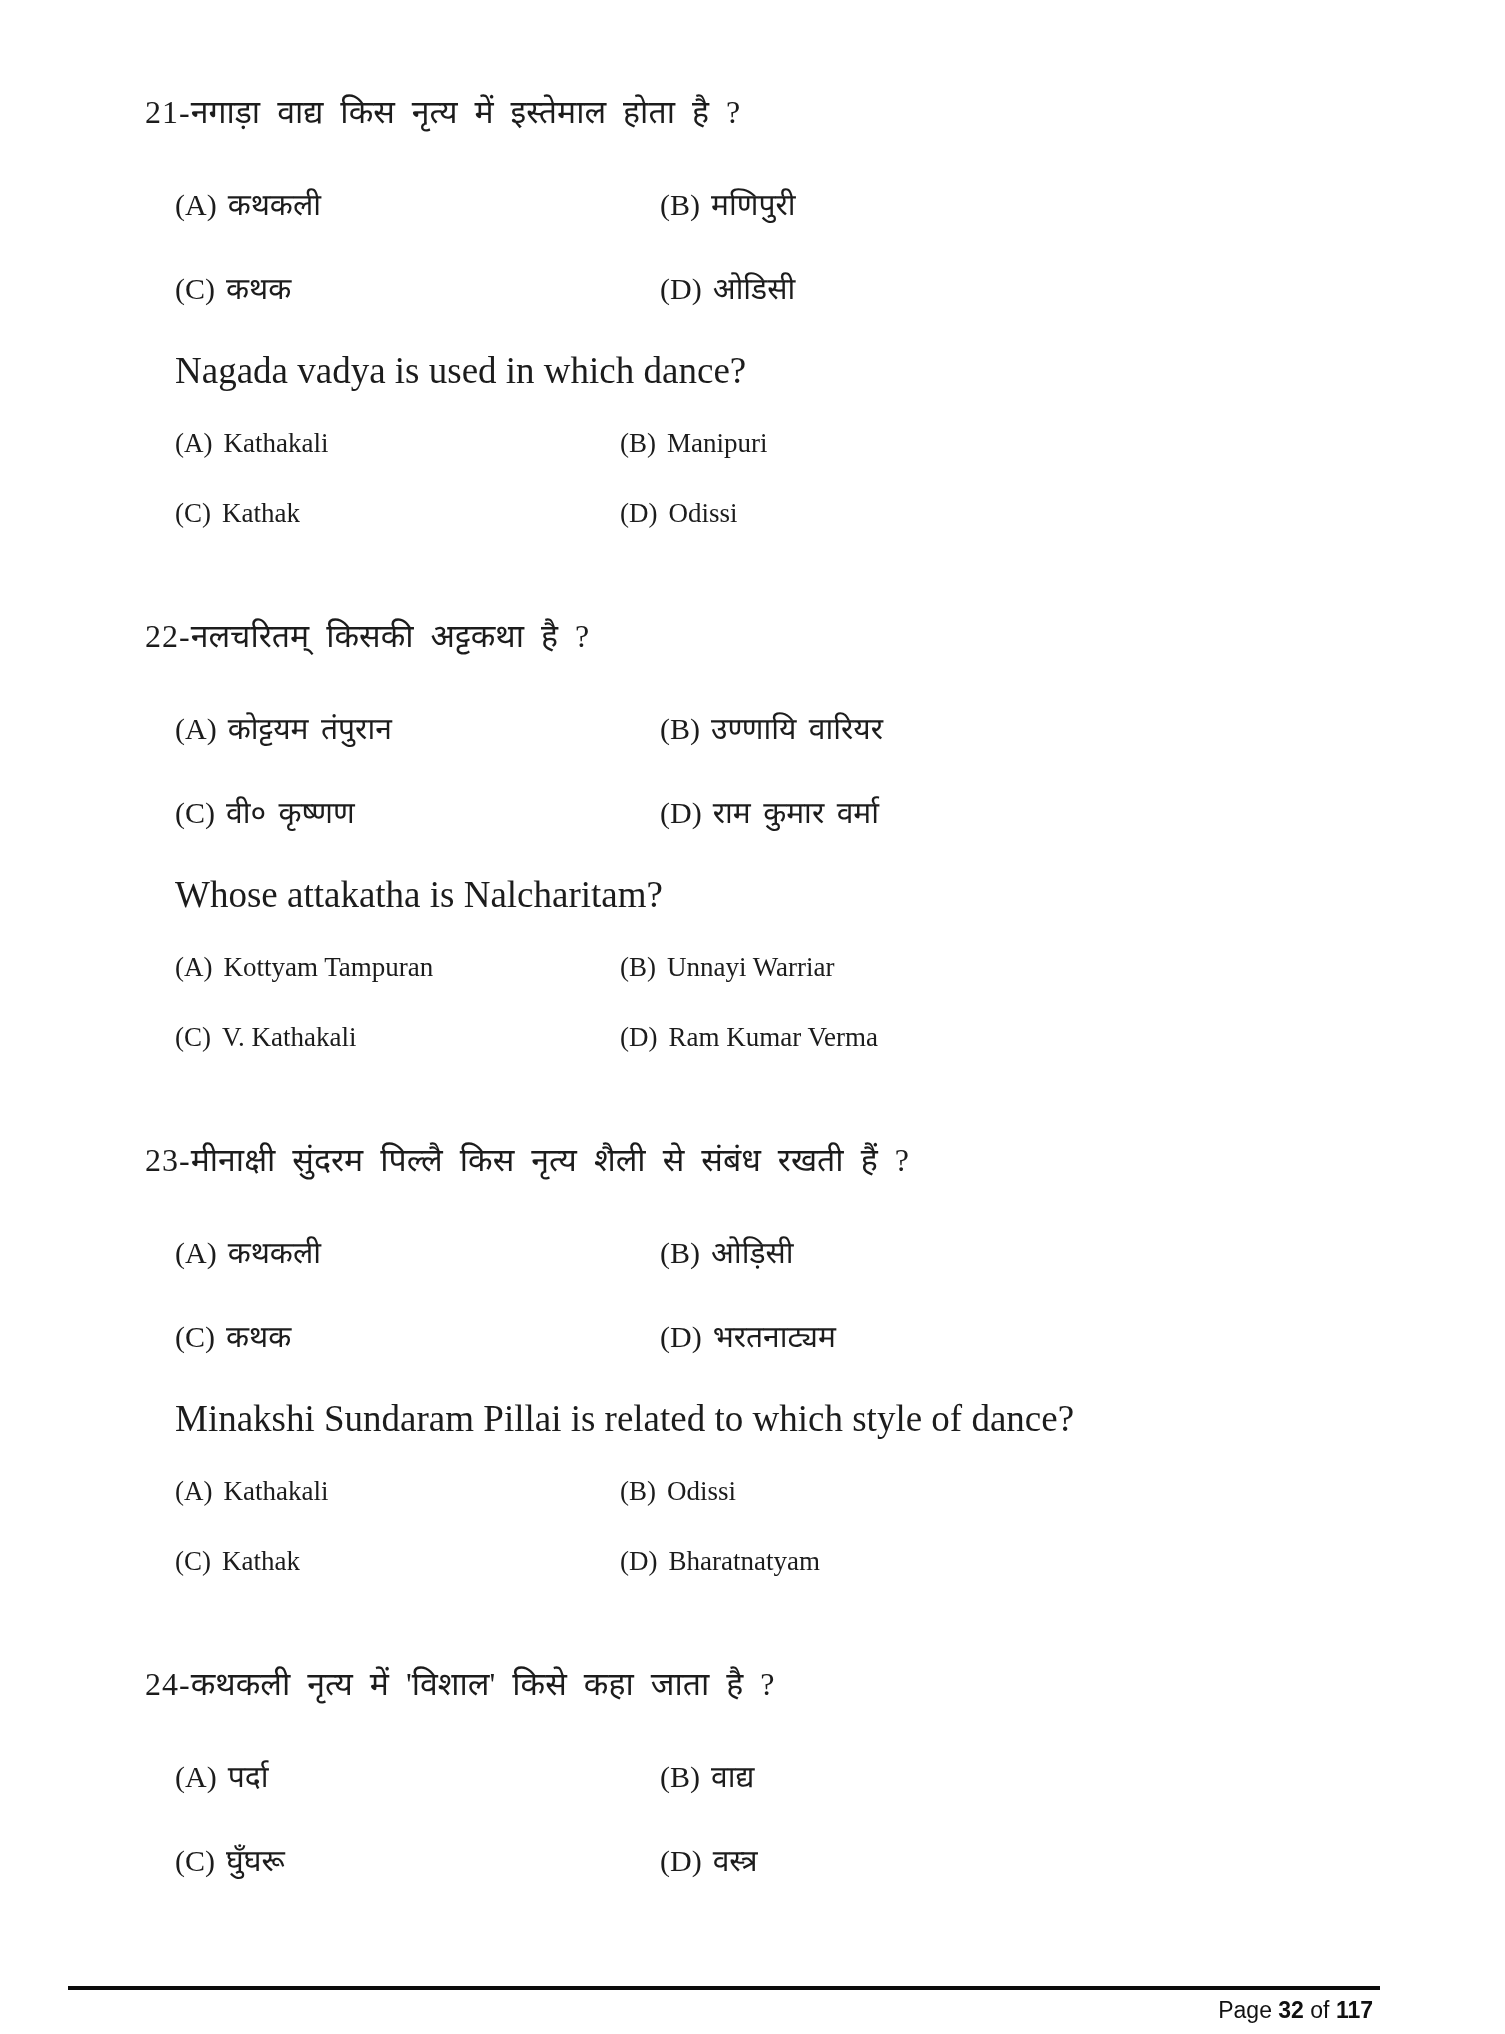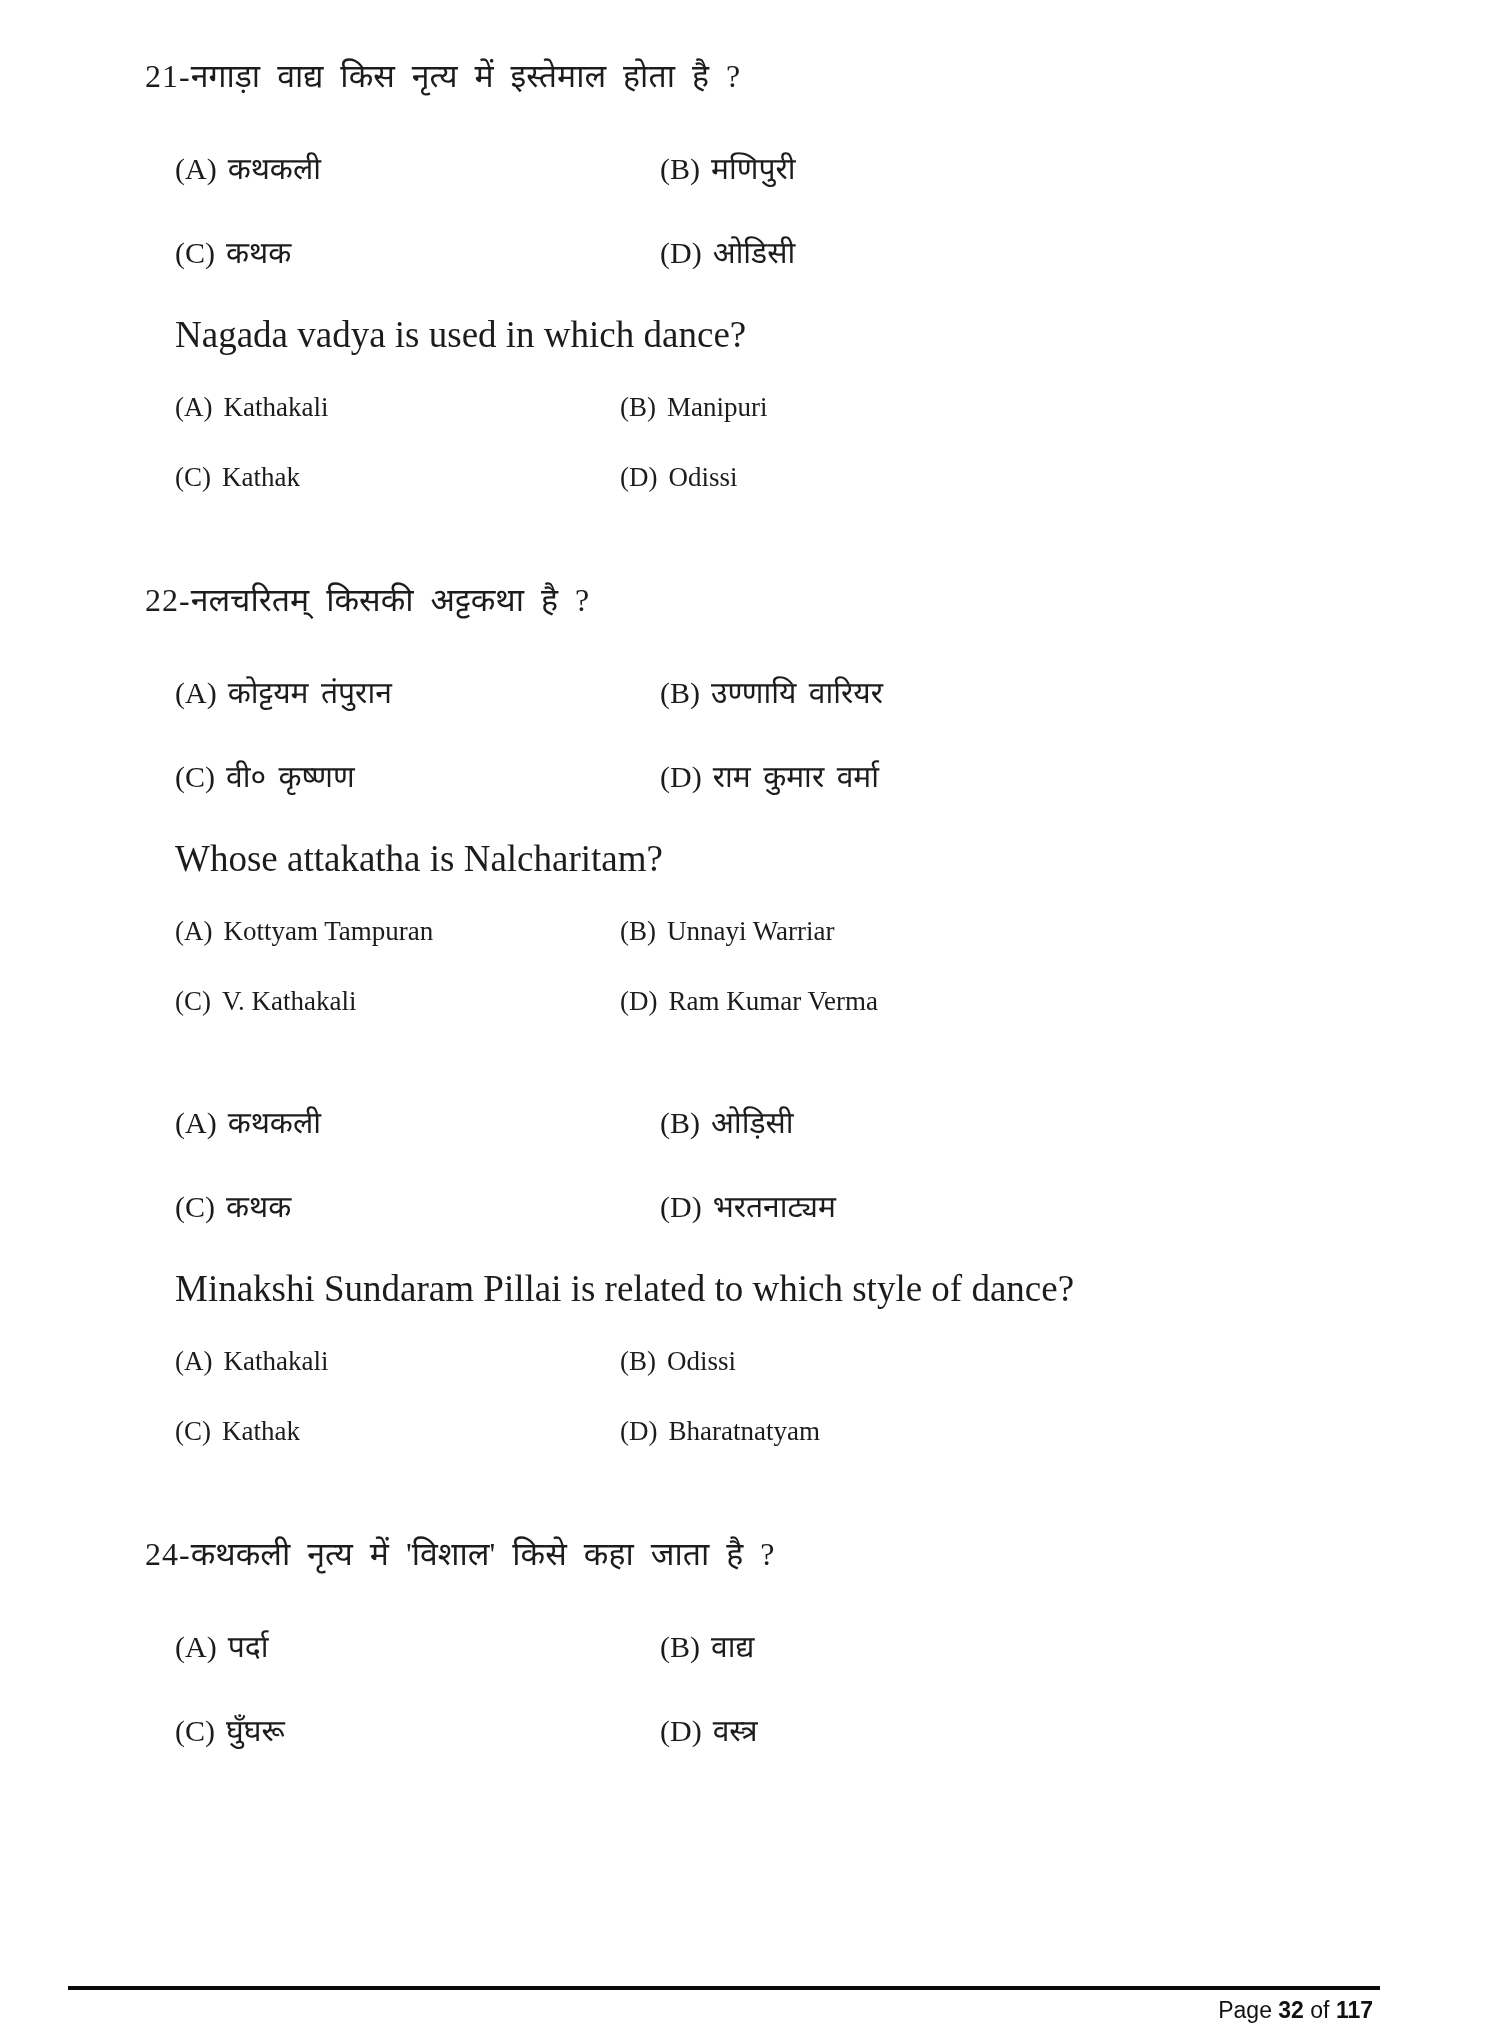--- a/index.html
+++ b/index.html
@@ -8,21 +8,21 @@
     background: #ffffff;
     color: #1c1c1c;
     font-family: "Liberation Serif", serif;
     position: relative;
     overflow: hidden;
   }
   .page {
     position: relative;
     width: 1505px; height: 2034px;
     box-sizing: border-box;
-    padding-top: 52px;
+    padding-top: 88px;
     border-radius: 27px;
   }
   
   .q-title {
     font-size: 32px;
     line-height: 48px;
     margin: 0 0 46px 145px;
     word-spacing: 9px;
     white-space: nowrap;
   }
@@ -118,20 +118,21 @@
       <div class="opt"><span class="opt-label">(A)</span><span>Kottyam Tampuran</span></div>
       <div class="opt"><span class="opt-label">(B)</span><span>Unnayi Warriar</span></div>
     </div>
     <div class="opt-row en row2">
       <div class="opt"><span class="opt-label">(C)</span><span>V. Kathakali</span></div>
       <div class="opt"><span class="opt-label">(D)</span><span>Ram Kumar Verma</span></div>
     </div>
   </section>
 
   <section>
+    <div class="q-title"><span class="q-num">23-</span><span>मीनाक्षी सुंदरम पिल्लै किस नृत्य शैली से संबंध रखती हैं ?</span></div>
     <div class="opt-row hi row1">
       <div class="opt"><span class="opt-label">(A)</span><span>कथकली</span></div>
       <div class="opt"><span class="opt-label">(B)</span><span>ओड़िसी</span></div>
     </div>
     <div class="opt-row hi row2">
       <div class="opt"><span class="opt-label">(C)</span><span>कथक</span></div>
       <div class="opt"><span class="opt-label">(D)</span><span>भरतनाट्यम</span></div>
     </div>
     <div class="q-en-title">Minakshi Sundaram Pillai is related to which style of dance?</div>
     <div class="opt-row en row1">

